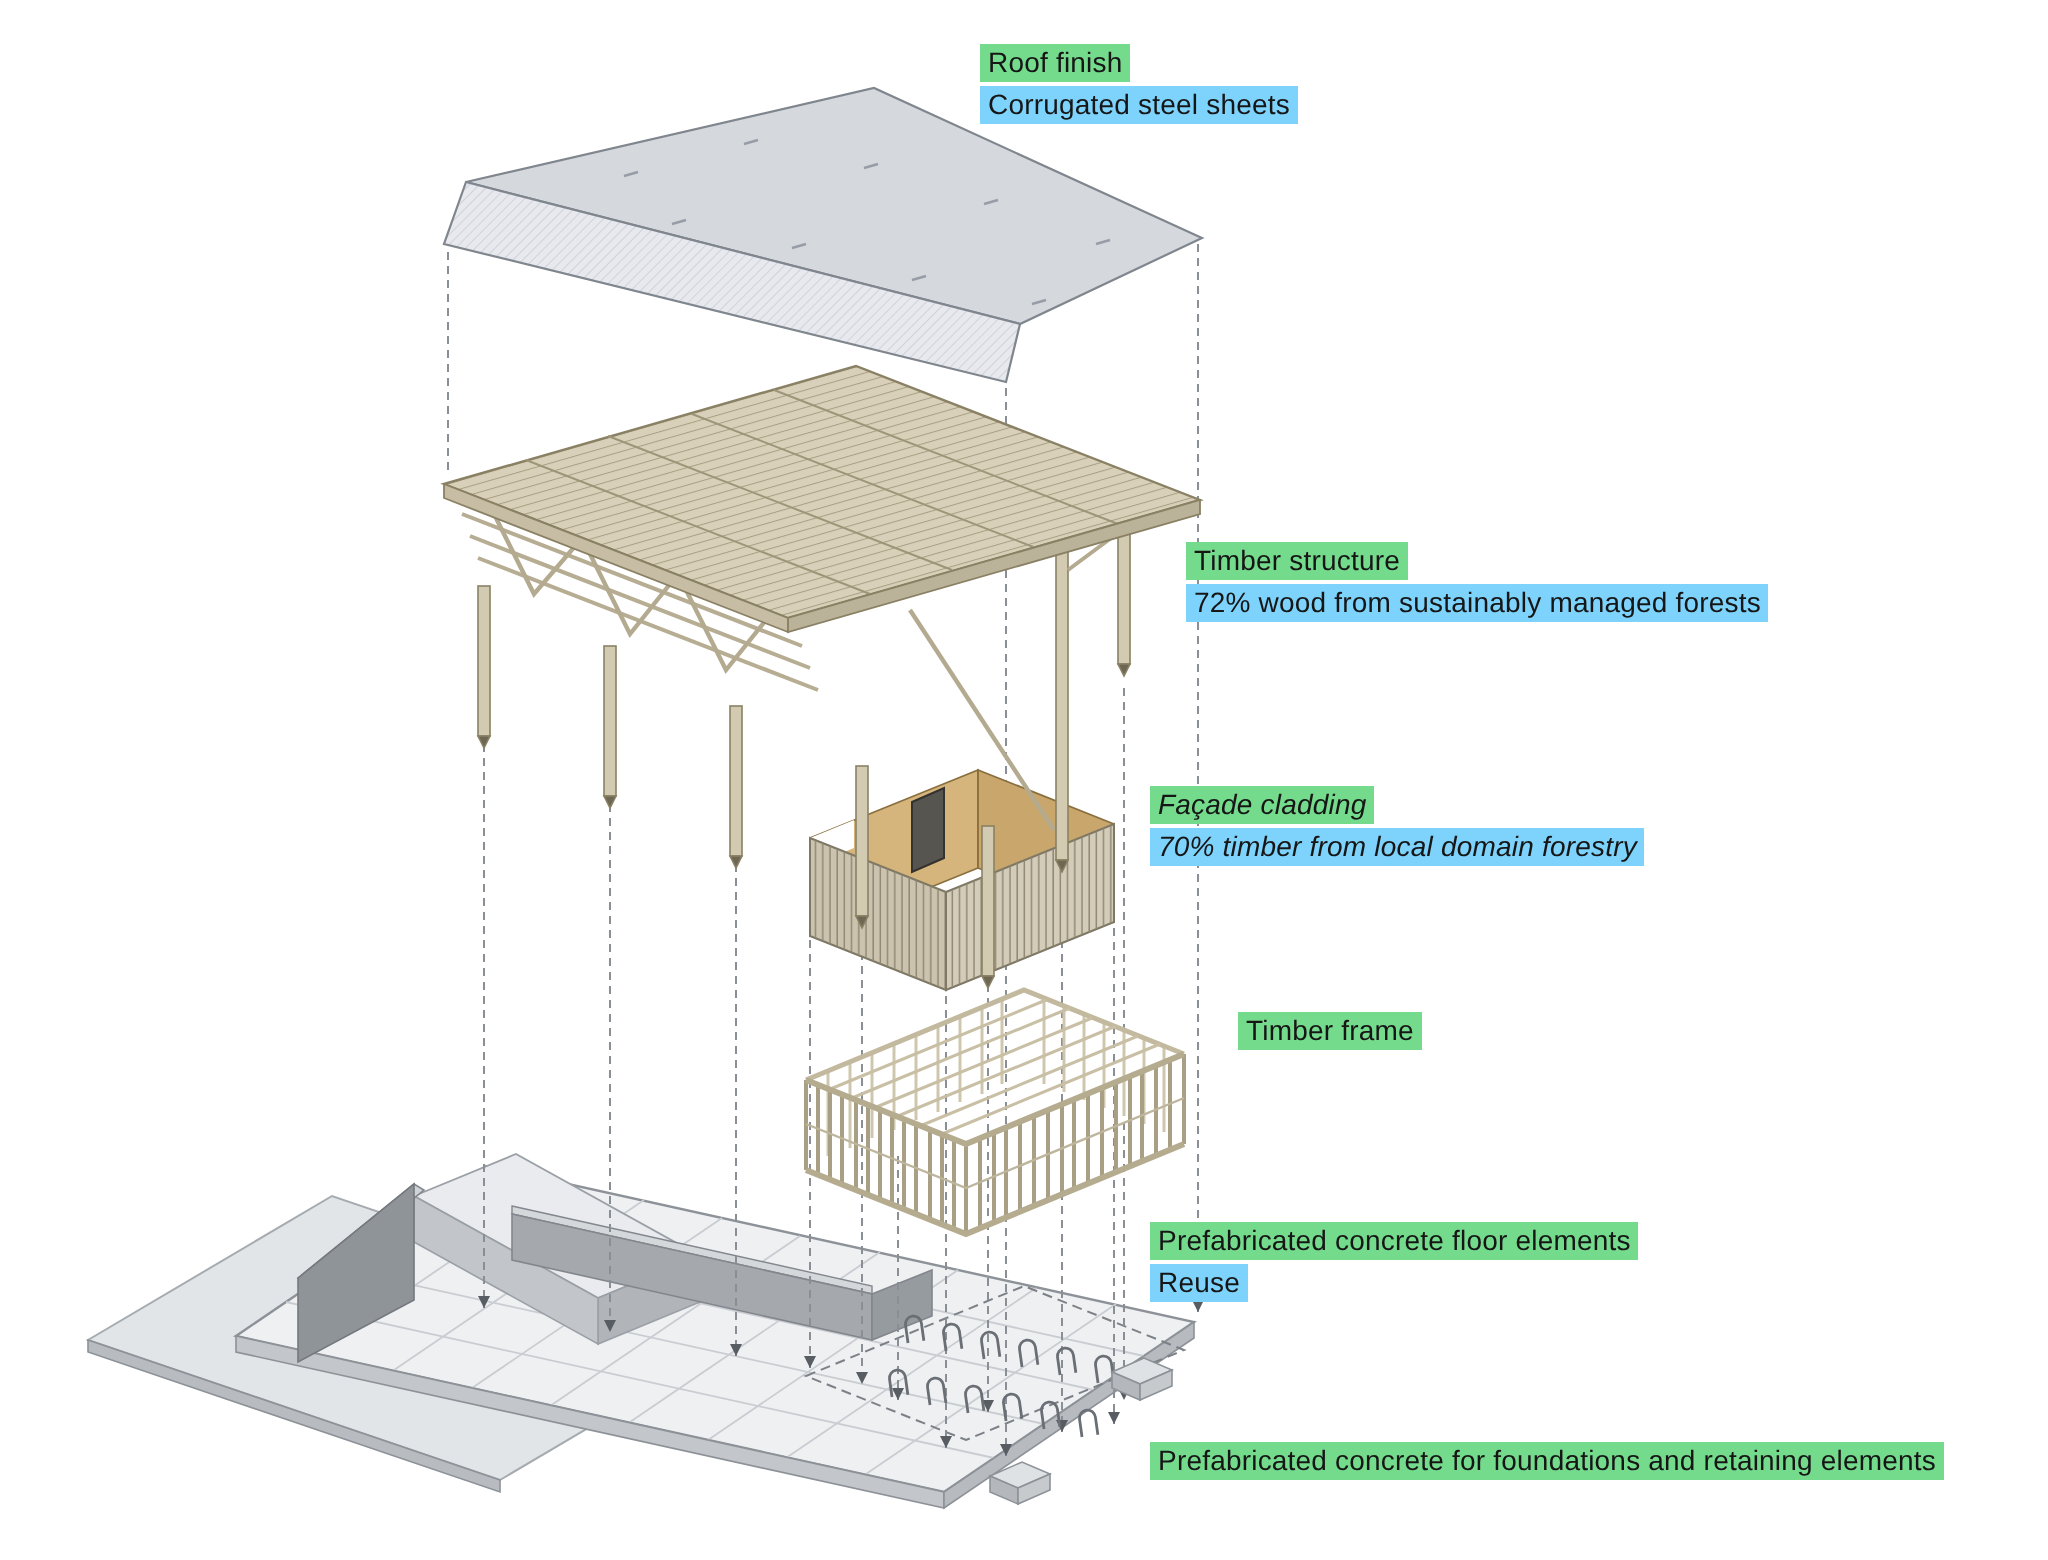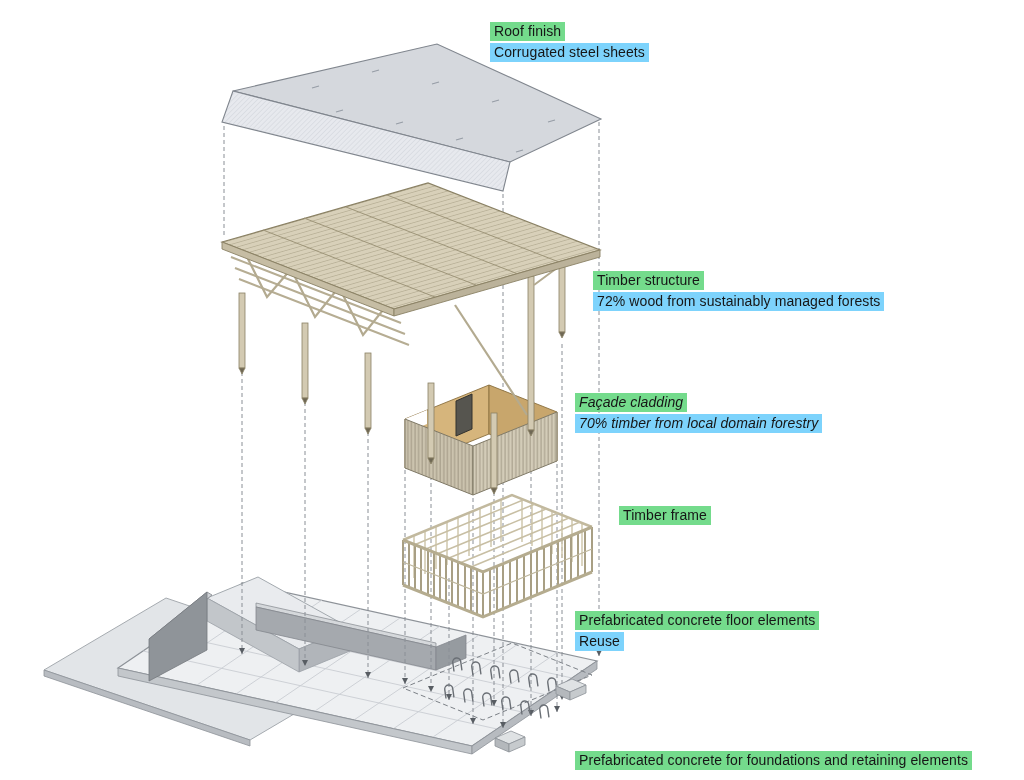--- a/index.html
+++ b/index.html
@@ -214,17 +214,17 @@
 
 <div class="label" style="left:575px;top:506px;margin-left:44px;">
   <span class="hl green">Timber frame</span>
 </div>
 
 <div class="label" style="left:575px;top:611px;">
   <span class="hl green">Prefabricated concrete floor elements</span>
   <span class="hl gray">Reuse</span>
 </div>
 
-<div class="label" style="left:575px;top:721px;margin-top:30px;">
+<div class="label" style="left:575px;top:721px;">
   <span class="hl green">Prefabricated concrete for foundations and retaining elements</span>
 </div>
 
 </div>
 
 </body></html>

